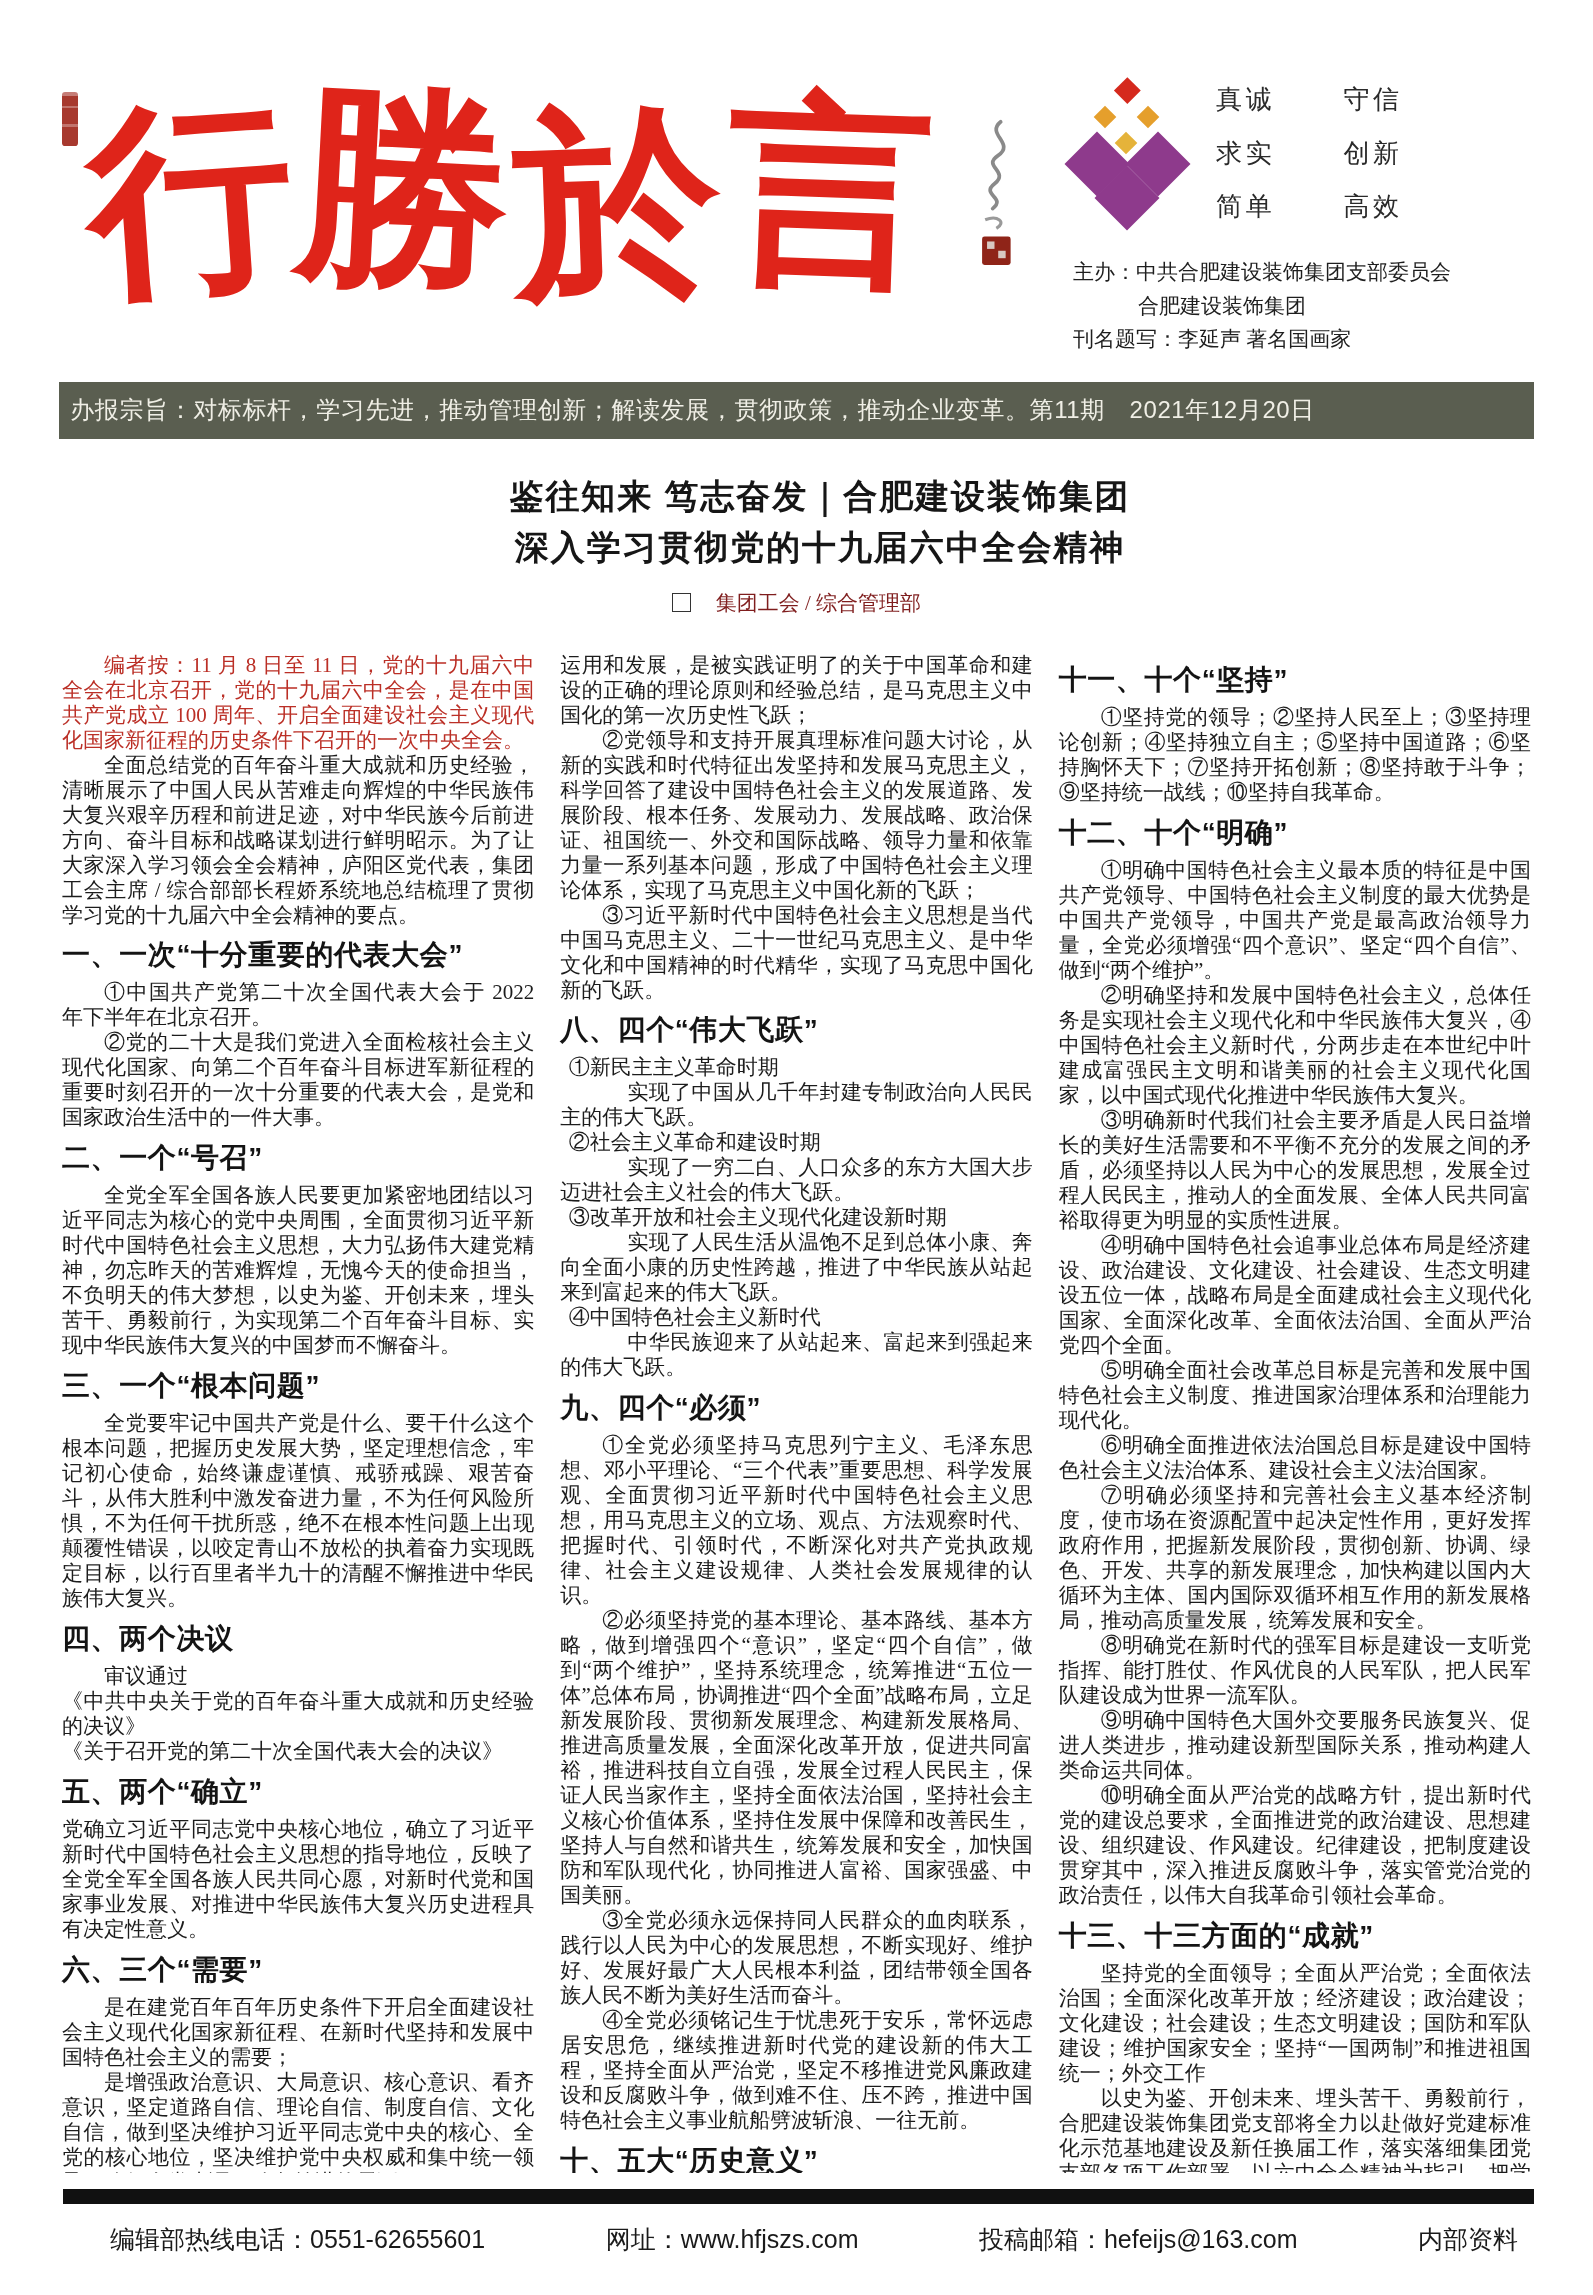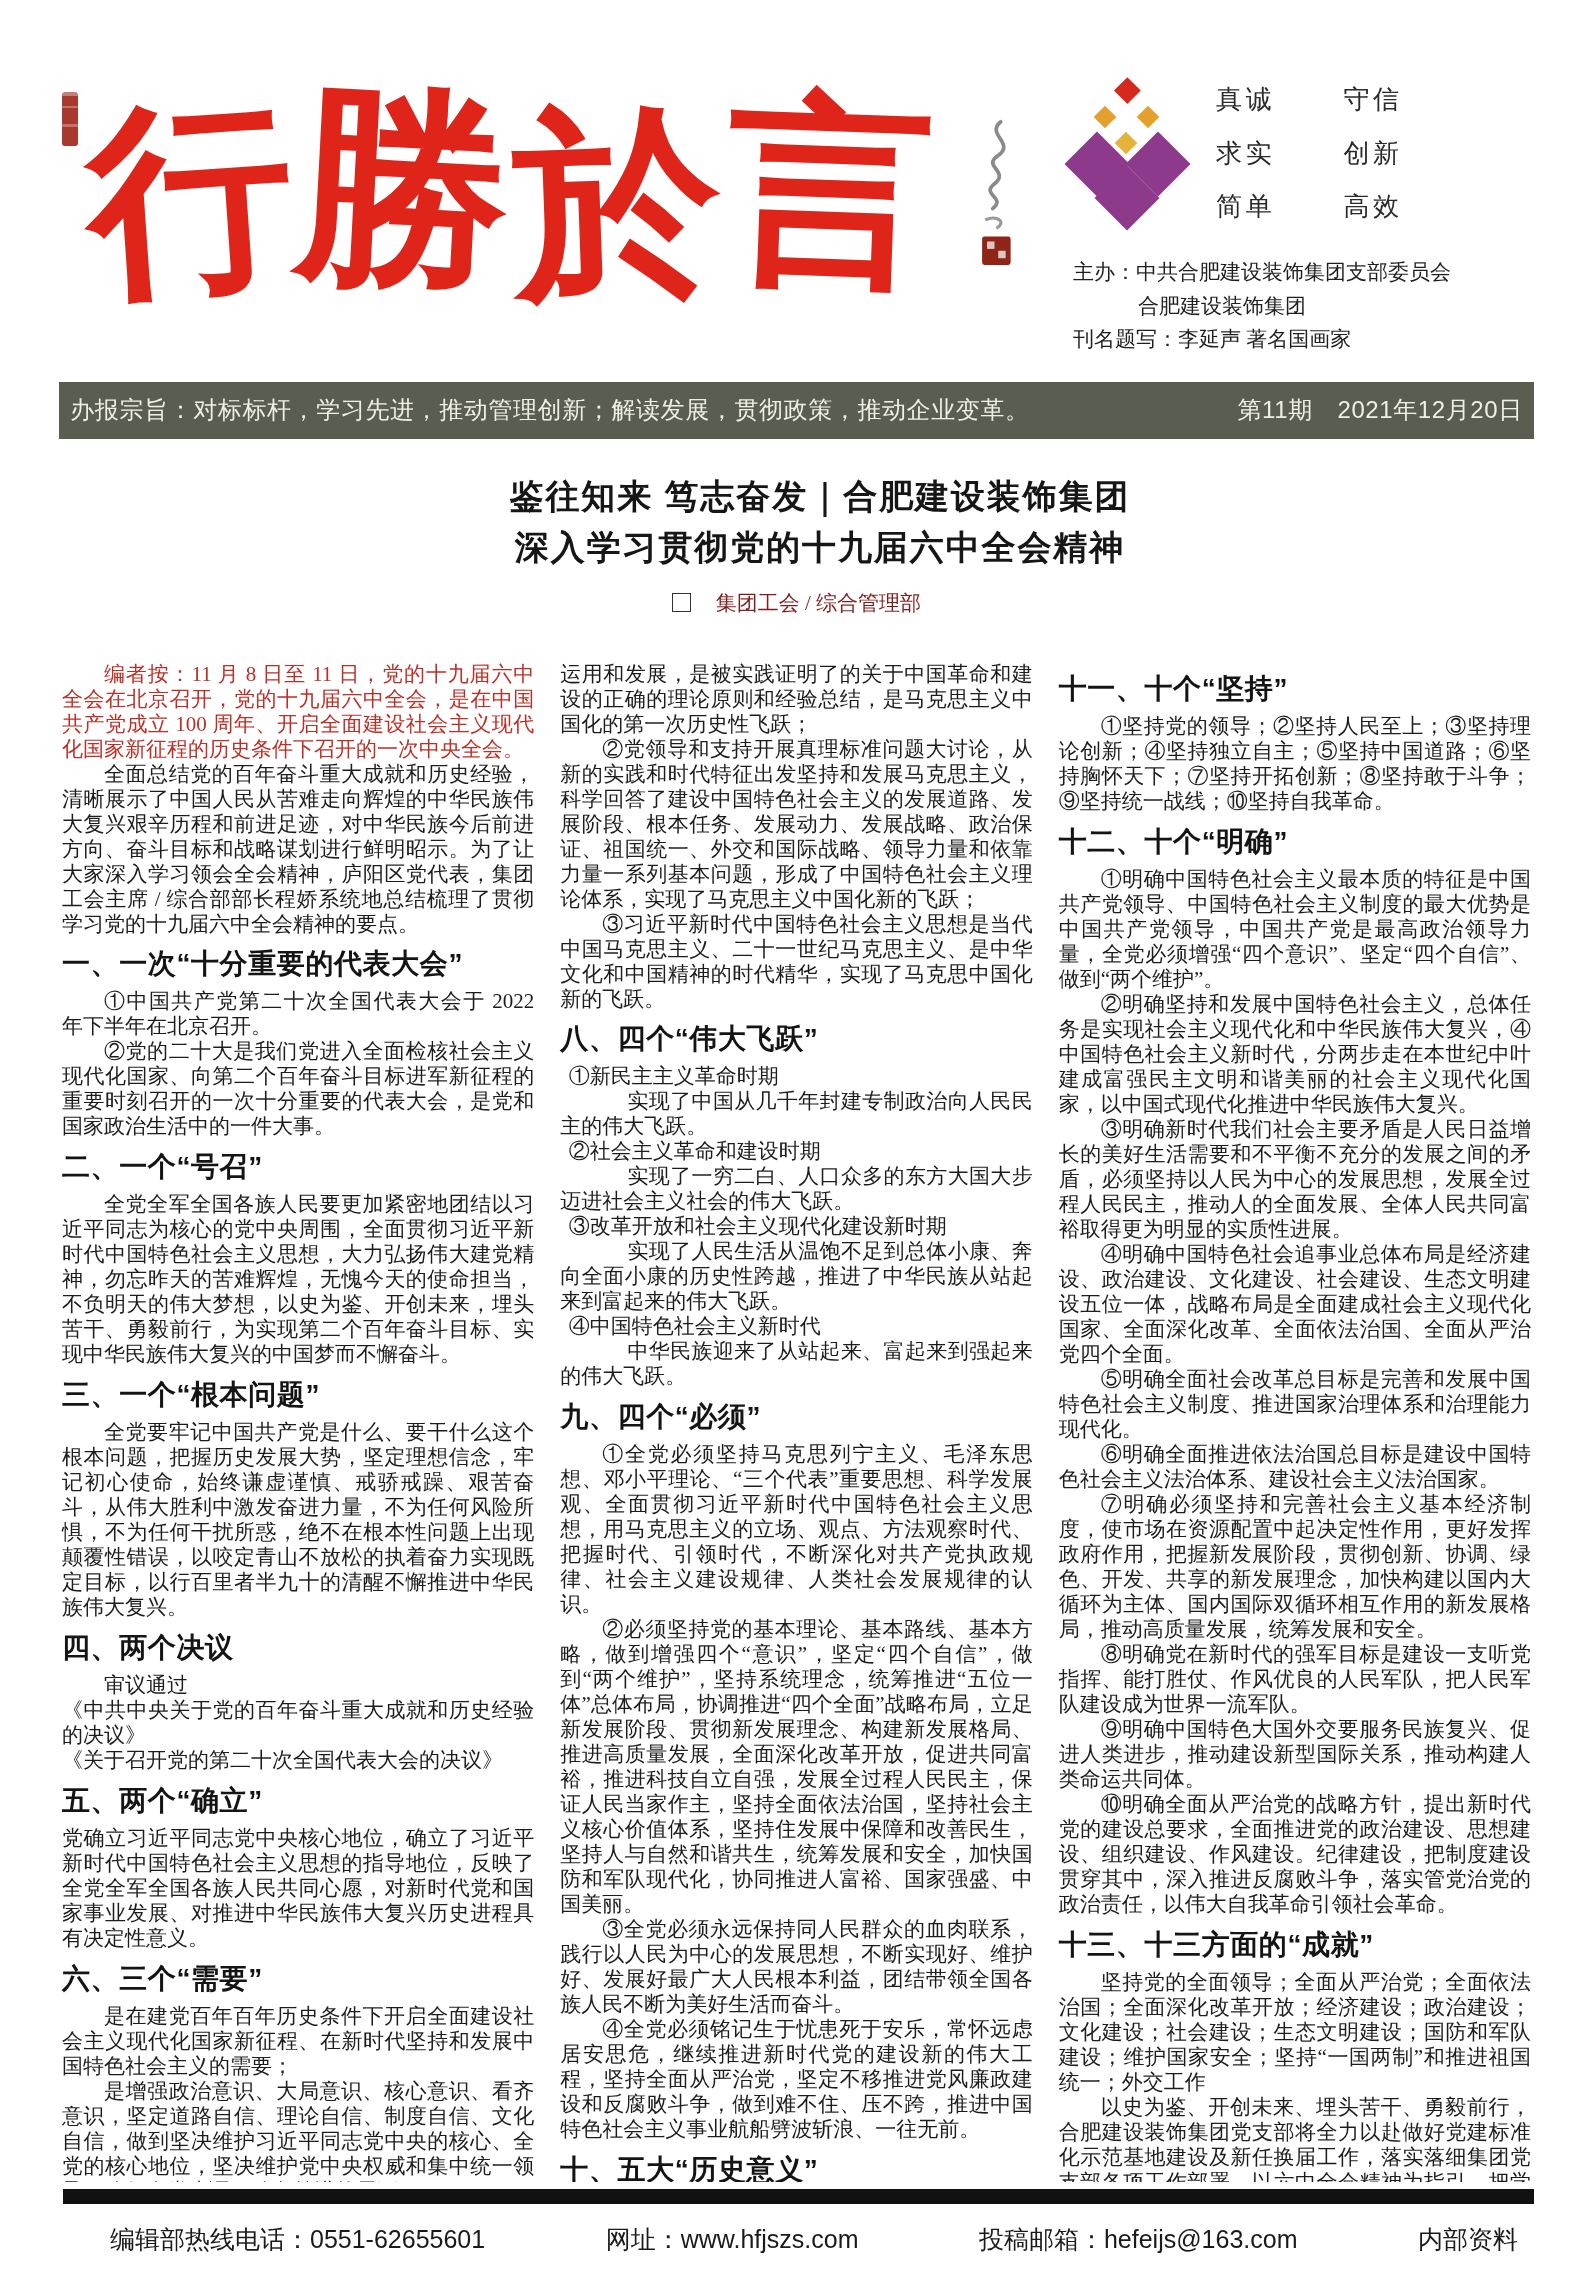--- a/index.html
+++ b/index.html
@@ -40,31 +40,31 @@
   .dm.pu-l   { width:46px; height:46px; left:1.2px;  top:61px; background:var(--logo-purple,#8e3a8c); }
   .dm.pu-r   { width:46px; height:46px; left:62px; top:61px; background:var(--logo-purple,#8e3a8c); }
   .dm.pu-b   { width:46px; height:46px; left:31px; top:95px;background:var(--logo-purple,#8e3a8c); }
   .values { display:grid; grid-template-columns:auto auto; column-gap:68px; row-gap:18.7px;
             font-size:26px; color:#2a2a2a; letter-spacing:3.7px; }
   .publisher { margin-top:30px; font-size:21px; line-height:1.6; color:#1e1e1e; }
   .publisher .ind { padding-left:65px; }
   
   .bar {
     margin:7.5px 59px 0; height:57px; background:var(--bar-bg,#5a5e50); color:var(--bar-text,#f0efe6);
-    display:flex; align-items:center; justify-content:space-between; padding:0 11.2px;
+    display:flex; align-items:center; padding:0 11.2px;
     font-family:"Liberation Sans","DejaVu Sans",sans-serif; font-size:24px; letter-spacing:0.6px;
   }
   
   .headline { text-align:center; margin-top:32px; font-family:"Liberation Sans","DejaVu Sans",sans-serif;
               font-weight:700; font-size:34px; line-height:1.5; color:#161616; letter-spacing:1.9px;padding-left:47px; }
   .byline { display:flex; justify-content:center; align-items:center; gap:25px; margin-top:16px;
             font-size:21px; color:#7f1d1d; }
   .byline-box { width:18.7px; height:18.7px; border:1.9px solid #333; flex:0 0 auto; }
   
-  .columns { display:flex; gap:26px; padding:0 62px; margin-top:45px; height:1520px; overflow:hidden; }
+  .columns { display:flex; gap:26px; padding:0 62px; margin-top:36px; height:1520px; overflow:hidden; }
   .col { flex:1 1 0; min-width:0; }
   .para { font-size:21px; line-height:25px; text-align:justify; text-indent:2em; color:var(--body-text,#1c1c1c); }
   .para-red { color:var(--editor-red,#bb2f26); }
   .flush { text-indent:0.4em; }
   .indent3 { text-indent:3.2em; }
   .noindent { text-indent:0; }
   .book { text-indent:0; }
   h3.heading { font-size:28px; text-align:left; font-family:"Liberation Sans","DejaVu Sans",sans-serif;
                font-weight:700; margin:8.7px 0 6.2px; color:#141414; letter-spacing:0.6px; }
   

